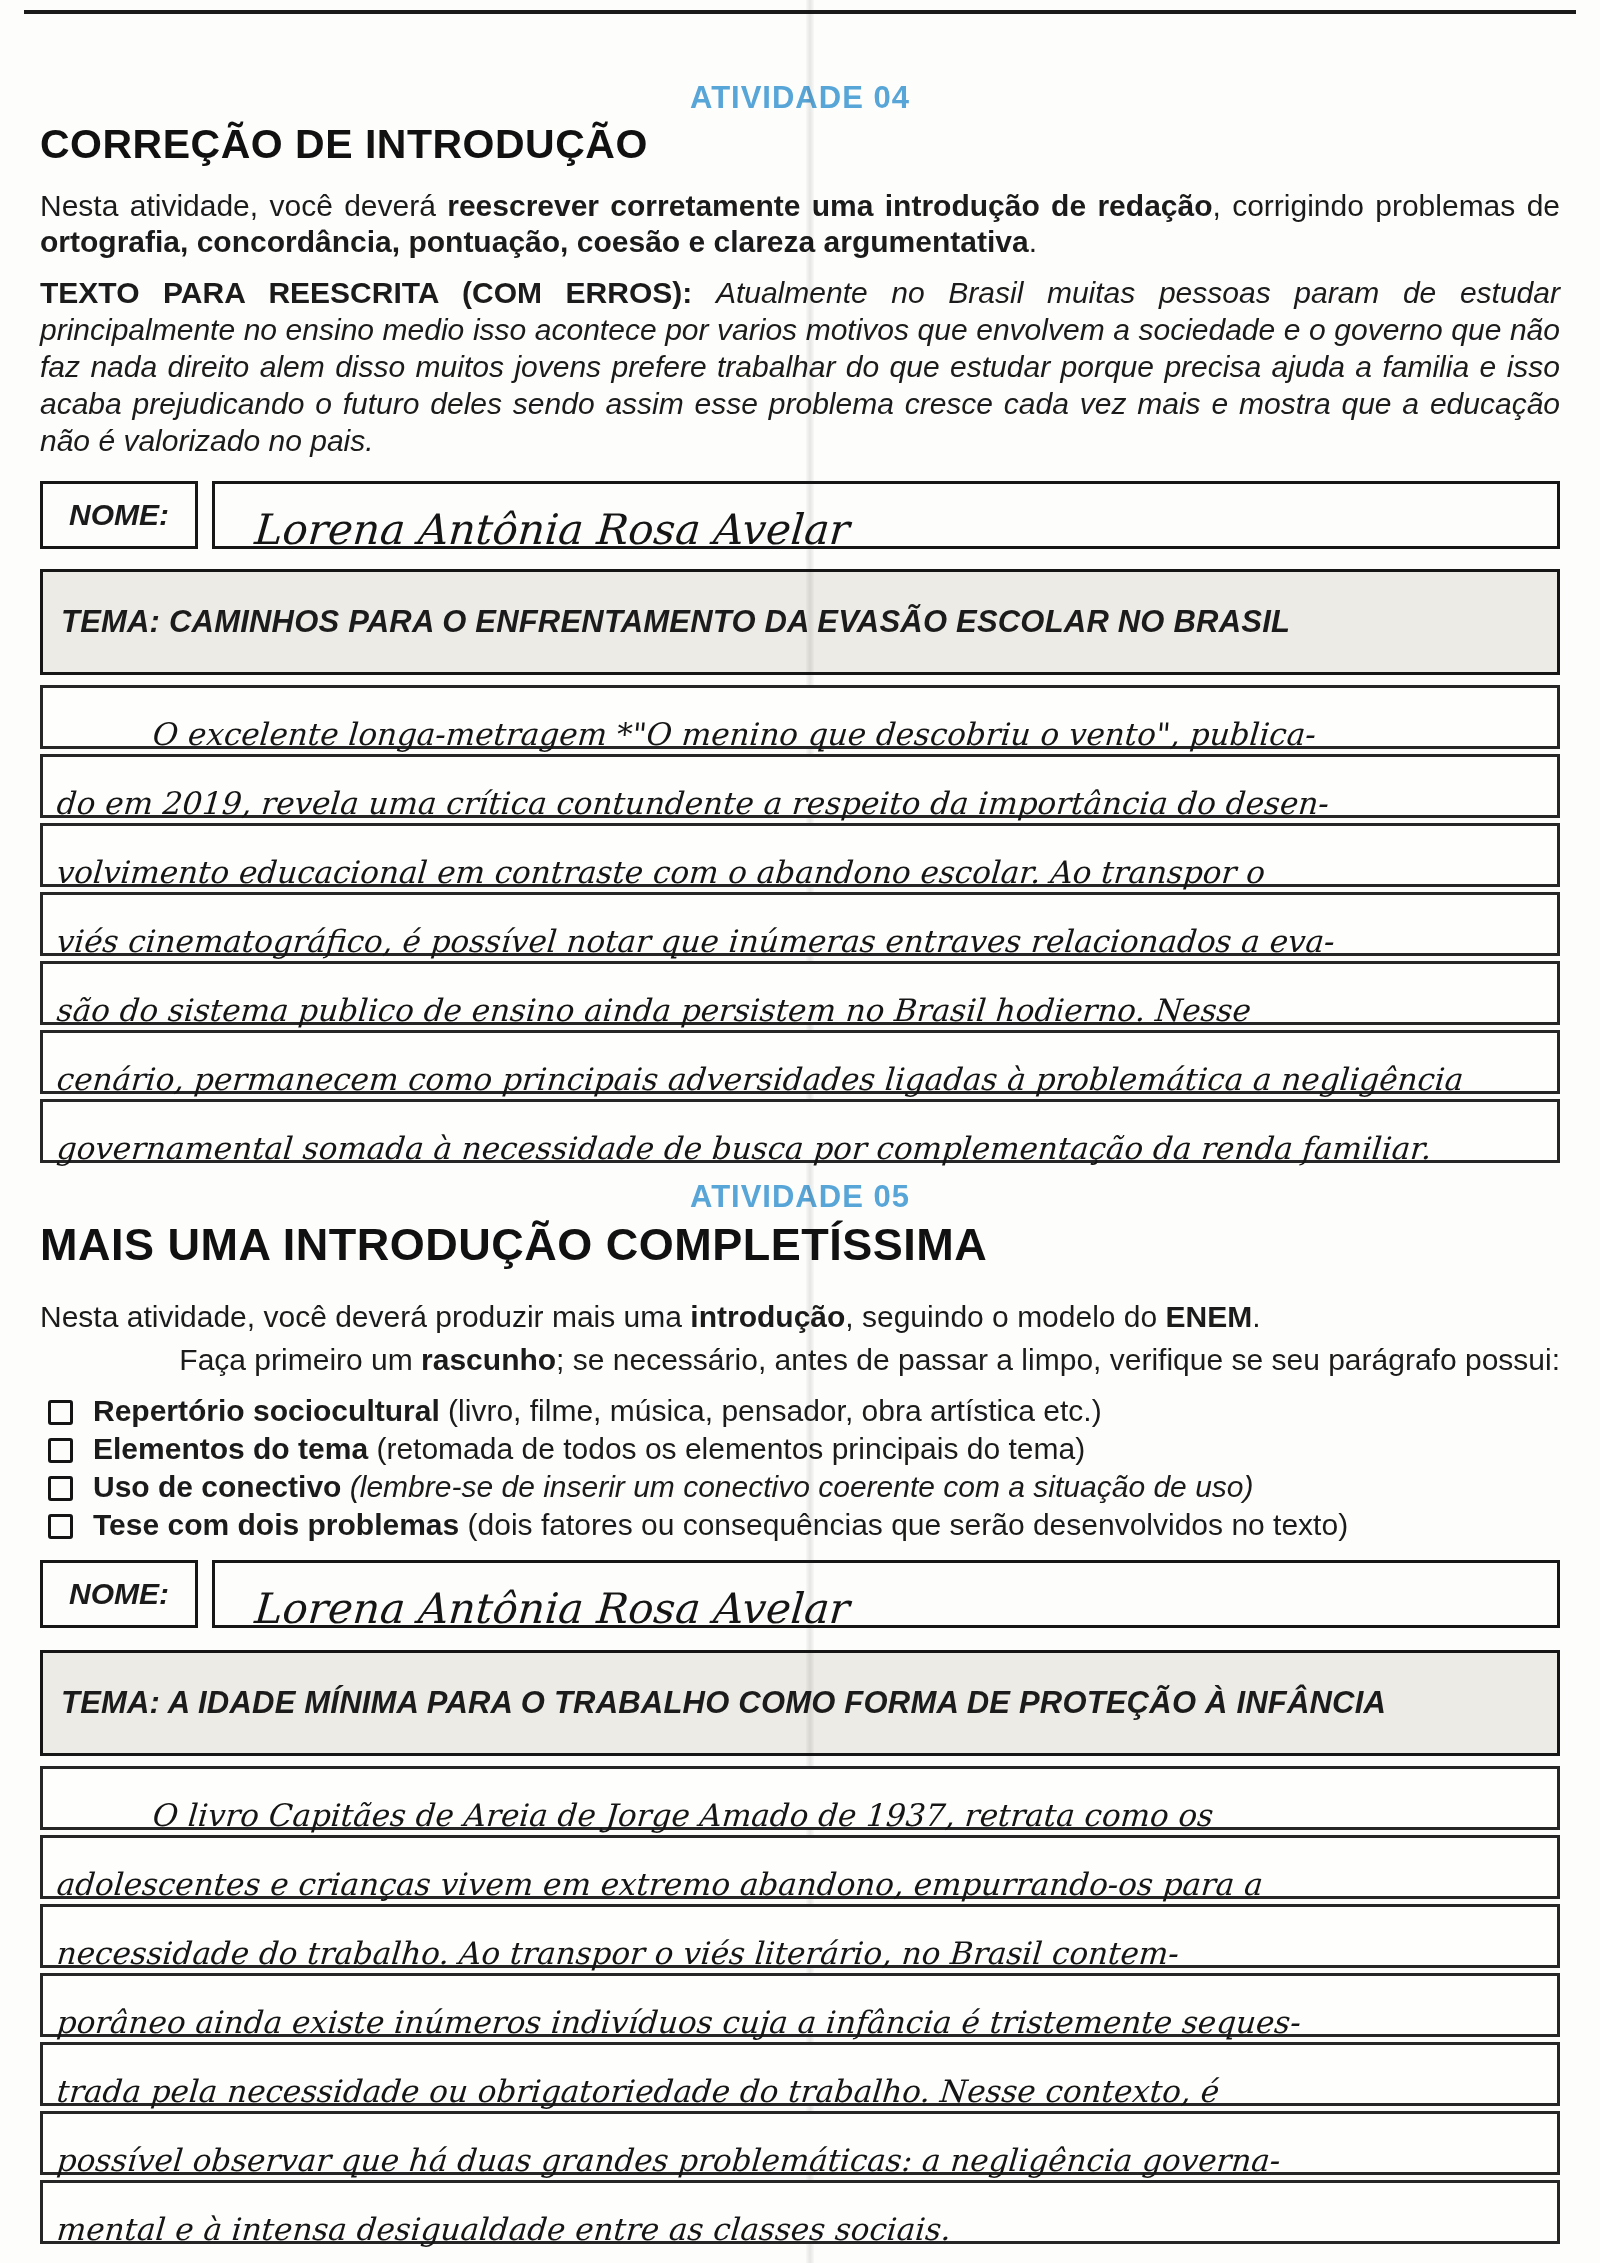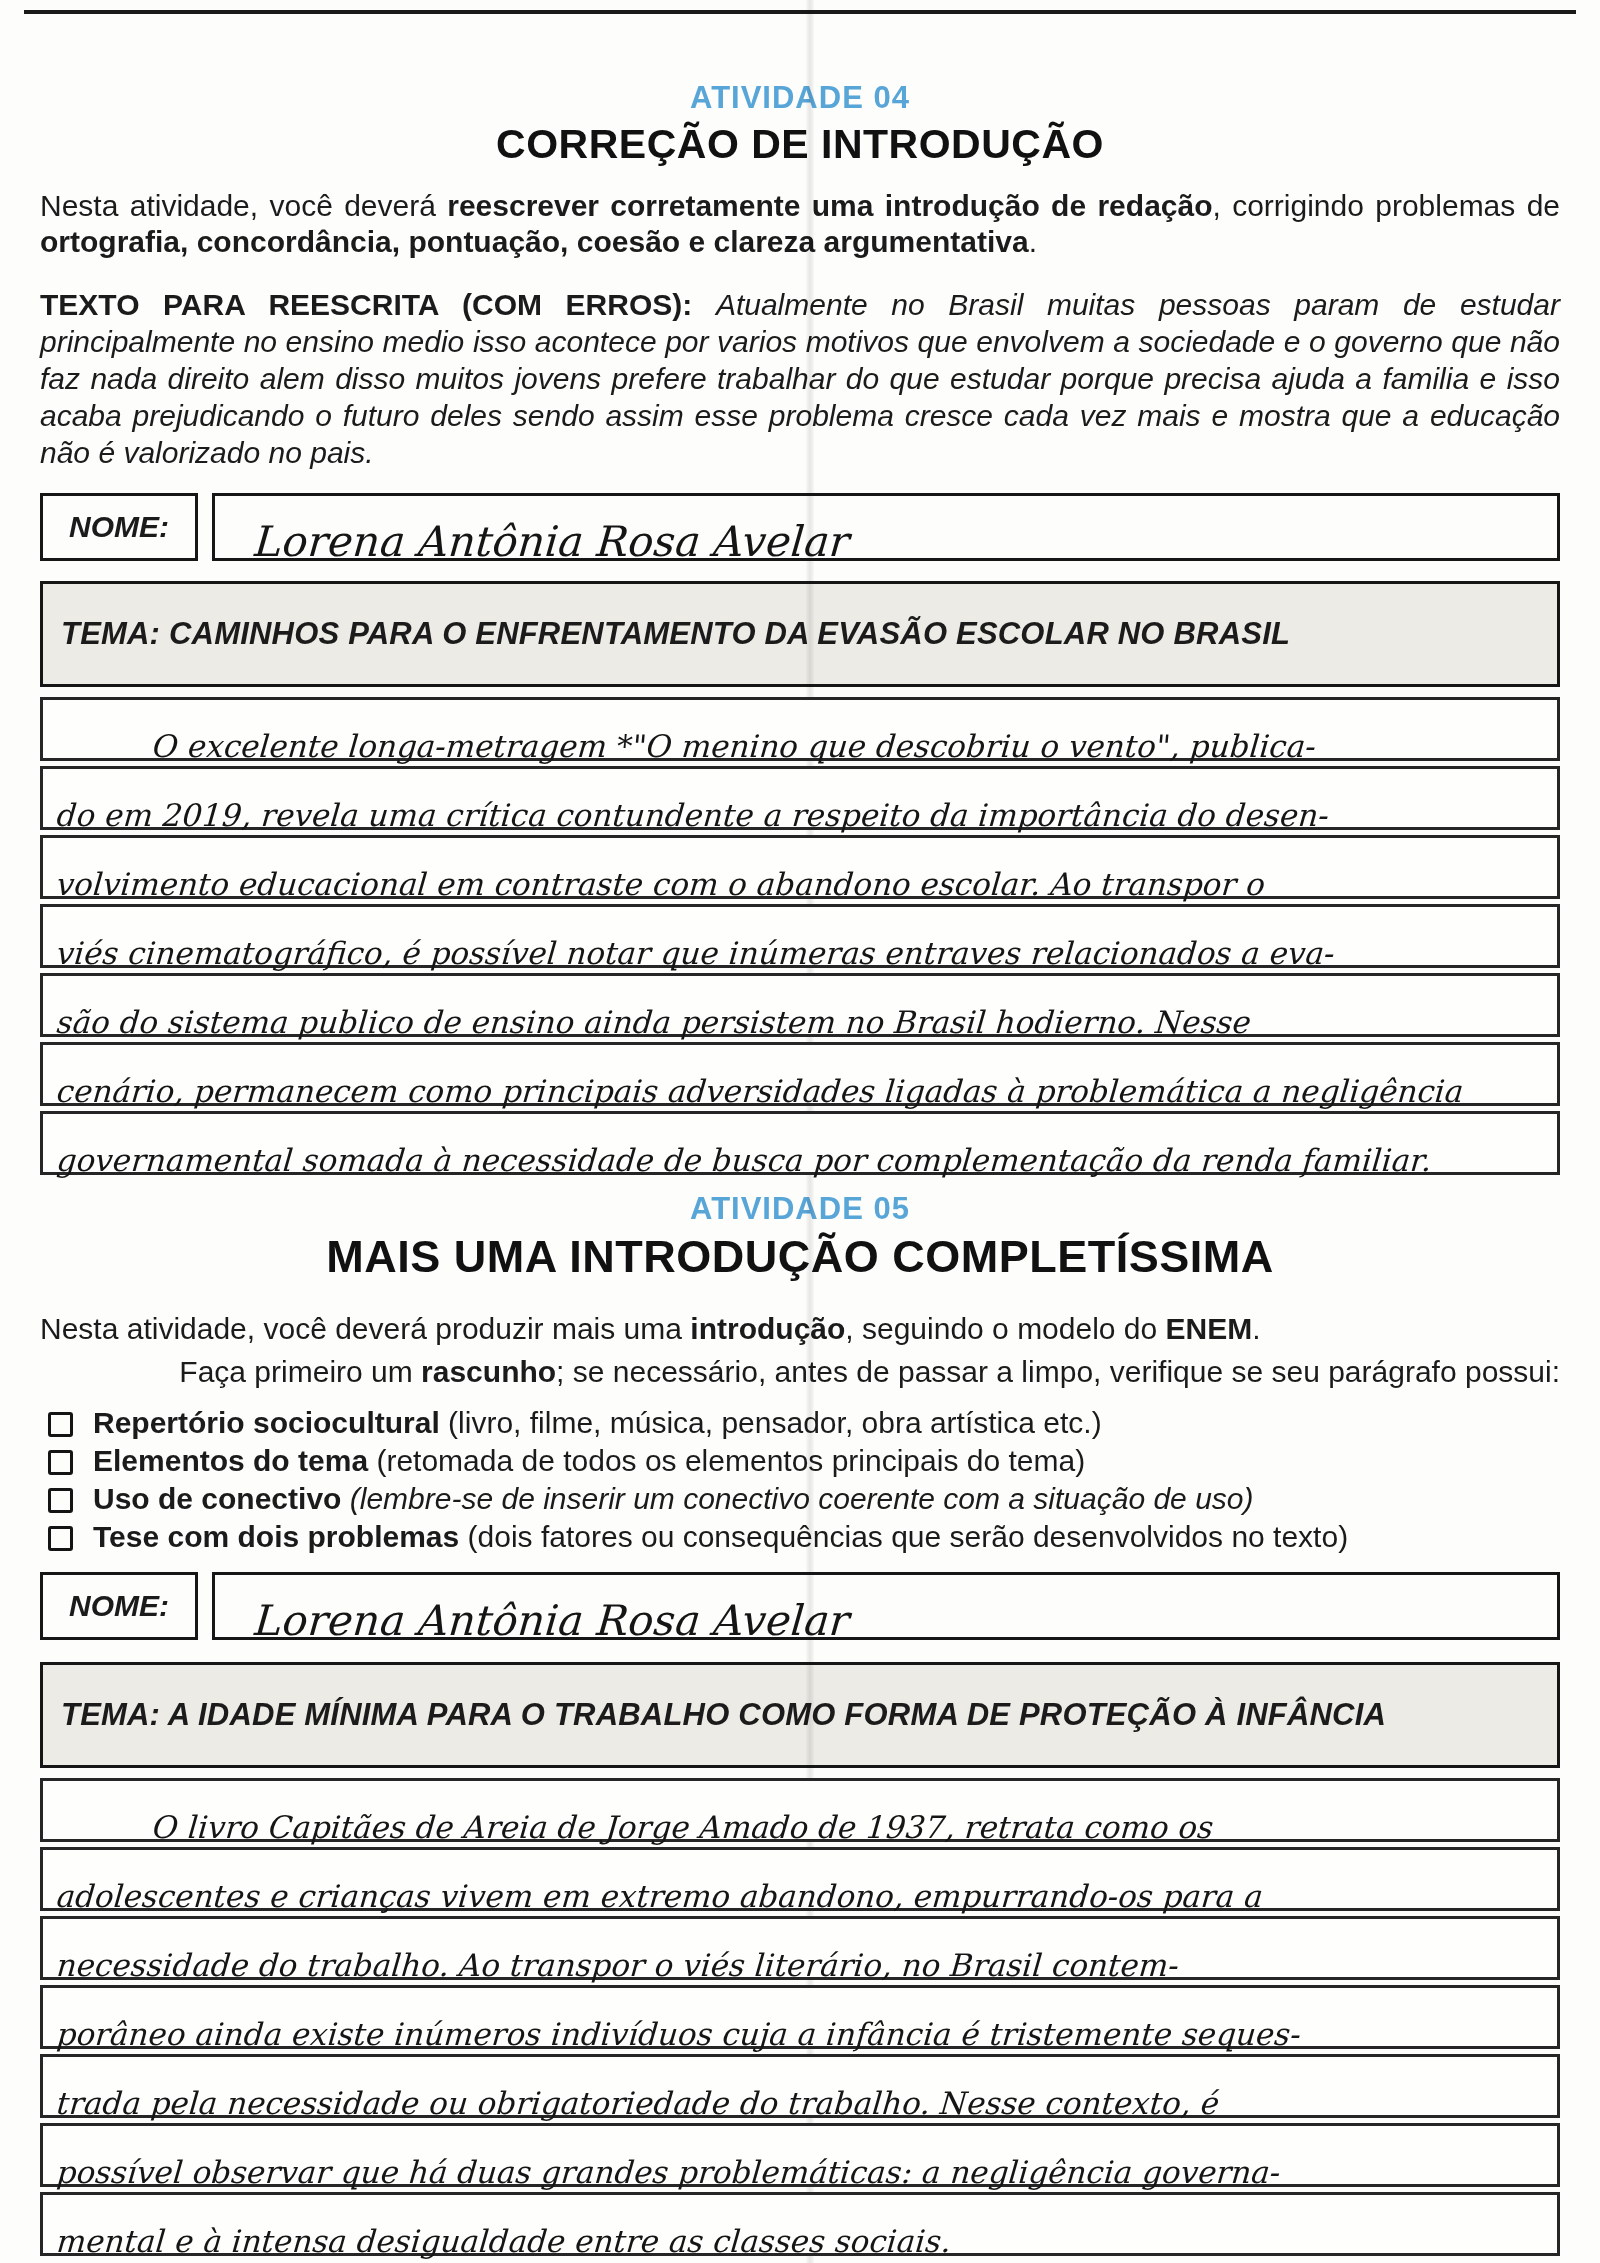--- a/index.html
+++ b/index.html
@@ -21,29 +21,29 @@
     pointer-events:none;
   }
   .page{padding:0 40px;}
 
   .act-label{
     text-align:center;font-weight:bold;font-size:31px;line-height:36px;
     letter-spacing:1px;margin-top:80px;color:#58a5d8;
   }
   .act-label.a5{margin-top:16px;}
   .act-title{
-    text-align:center;font-weight:800;font-size:41px;line-height:48px;
+    text-align:left;font-weight:800;font-size:41px;line-height:48px;
     letter-spacing:.5px;margin-top:4px;color:#111;
   }
   .act-title.a5{font-size:45px;line-height:52px;}
 
   p.para{
     font-size:30px;line-height:36px;margin:20px 0 0 0;text-align:justify;
   }
-  p.para.rewrite{margin-top:26px;line-height:37px;}
+  p.para.rewrite{margin-top:14px;line-height:37px;}
   .b{font-weight:bold;}
   .i{font-style:italic;}
 
   
   .hw{
     font-family:"DejaVu Serif",serif;
     font-style:italic;
     color:#151515;
     transform:skewX(-5deg);
     display:inline-block;

